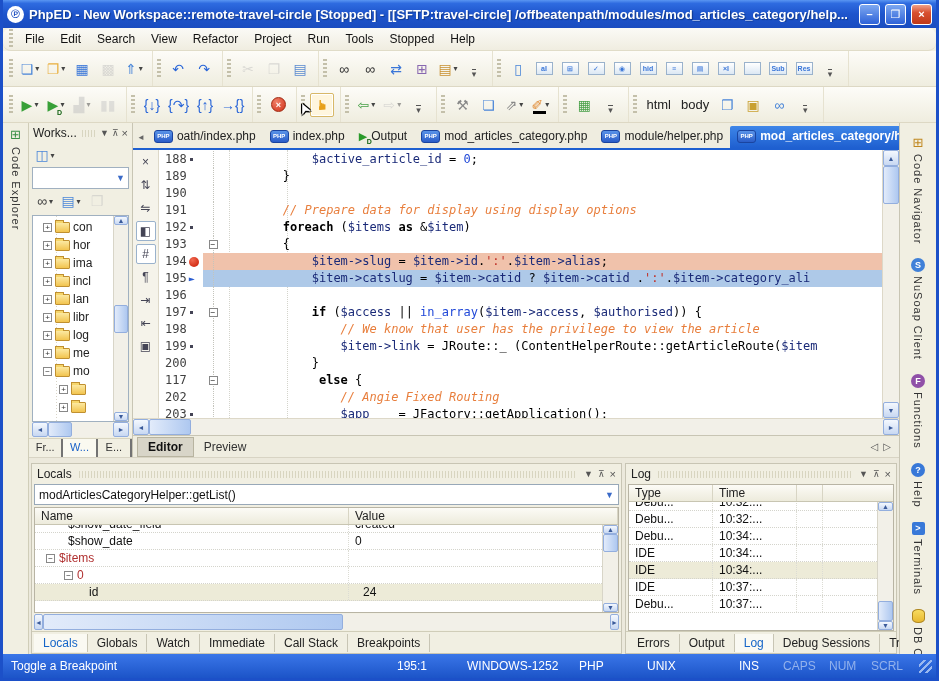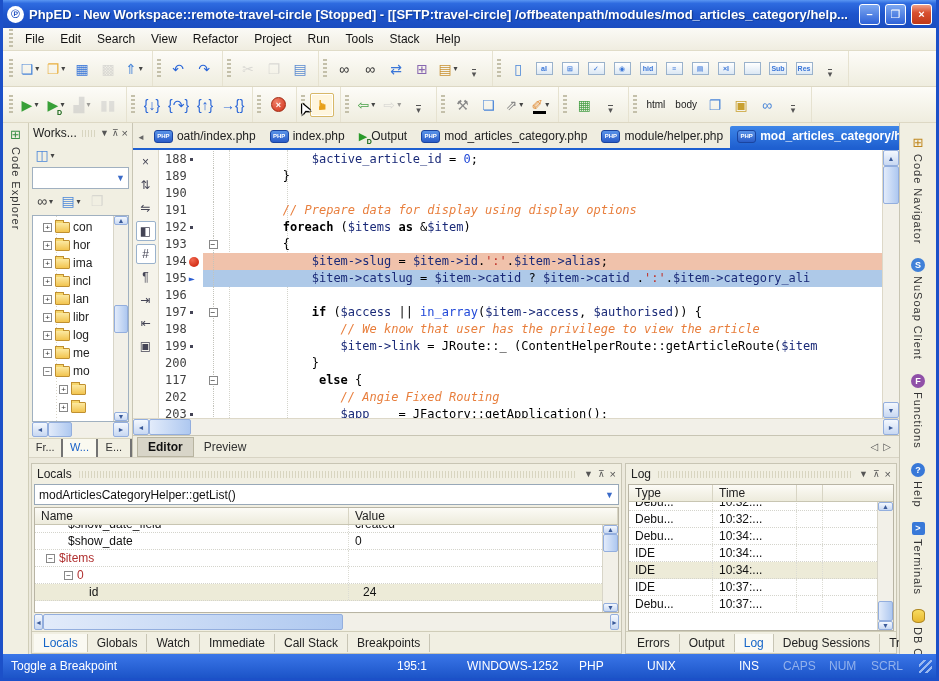--- a/index.html
+++ b/index.html
@@ -14,40 +14,40 @@
               font-size:12px; font-weight:bold; display:flex; align-items:center; justify-content:center; flex:none; }
   .title-text { color:#fff; font-size:13px; font-weight:bold; text-shadow:1px 1px 1px #103888;
                 white-space:nowrap; overflow:hidden; flex:1; }
   .wbtn { width:21px; height:21px; flex:none; border:1px solid #fff; border-radius:3px; color:#fff;
           font-size:11px; font-weight:bold; display:flex; align-items:center; justify-content:center;
           background:linear-gradient(180deg,#7DA8F0,#2E62D8); }
   .wbtn.close { background:linear-gradient(180deg,#F0A088,#D85030 40%,#C03818); }
 
   
   .menubar { height:23px; flex:none; display:flex; align-items:center; padding-left:2px;
-             background:linear-gradient(#FBFAF6,#F0EDE0); border-bottom:1px solid #E0DCC8; }
+             background:linear-gradient(#FBFAF6,#F0EDE0); border-bottom:1px solid #E0DCC8;border-radius:8px; }
   .menu-item { padding:3px 8px; font-size:12px; color:#111; }
   .toolbar { height:36px; flex:none; display:flex; align-items:center; padding:0 2px;
              background:linear-gradient(#FDFCF8,#EFEDDF); border-bottom:1px solid #DDD8C4; }
   .tb-group { display:flex; align-items:center; height:100%; padding-right:5px; border-right:1px solid #E6E2D0; }
   .grip { width:4px; height:20px; margin:0 4px; flex:none;
           background:repeating-linear-gradient(180deg,#C4C0AA 0 2px,transparent 2px 4px); }
   .tbi { min-width:24px; height:24px; display:flex; align-items:center; justify-content:center;
          font-size:14px; position:relative; border-radius:2px; margin:0 1px; padding:0 2px; }
   .tbi.dis { opacity:.5; }
   .tbi.hl { background:#FFF6DE; border:1px solid #D8B868; box-shadow:inset 0 0 0 1px #fff; }
   .tbi .dd { font-size:8px; color:#444; margin-left:2px; }
   .glyph.rot { display:inline-block; transform:rotate(-90deg); }
   .glyph.chev { font-size:9px; color:#555; border-top:1px solid #555; line-height:8px; margin-top:9px; }
   .subD { position:absolute; bottom:1px; left:13px; font-size:7px; font-weight:bold; color:#106010; }
   .colorbar { position:absolute; bottom:3px; left:5px; width:13px; height:3px; background:#000; }
   .formbox { min-width:17px; height:13px; border:1px solid #9AB2CC; background:linear-gradient(#FFF,#DCE8F4);
              font-size:7px; color:#3A76D8; font-weight:bold; display:flex; align-items:center;
              justify-content:center; padding:0 1px; white-space:nowrap; }
-  .tbtext { font-size:10px; color:#222; padding:0 2px;text-align:right; }
+  .tbtext { font-size:13px; color:#222; padding:0 2px;text-align:right; }
   .stop-glyph { width:15px; height:15px; border-radius:50%; border:1px solid #A02810; color:#fff; font-size:9px;
                 font-weight:bold; display:flex; align-items:center; justify-content:center;
                 background:radial-gradient(circle at 35% 30%,#F08068,#D03018); }
 
   
   .content-row { flex:1; display:flex; min-height:0; }
   .left-strip { width:26px; flex:none; background:#F1EFE2; border-right:1px solid #D0CDB8;
                 display:flex; flex-direction:column; align-items:center; padding-top:4px; gap:5px; }
   .vlabel { writing-mode:vertical-rl; font-size:11px; color:#333; letter-spacing:1px; }
   .center-col { flex:1; display:flex; flex-direction:column; min-width:0; }
@@ -217,21 +217,21 @@
     <span class="grip"></span>
     <span id="menu-items" style="display:flex">
         <span class="menu-item">File</span>
         <span class="menu-item">Edit</span>
         <span class="menu-item">Search</span>
         <span class="menu-item">View</span>
         <span class="menu-item">Refactor</span>
         <span class="menu-item">Project</span>
         <span class="menu-item">Run</span>
         <span class="menu-item">Tools</span>
-        <span class="menu-item">Stack</span>
+        <span class="menu-item">Stopped</span>
         <span class="menu-item">Help</span>
       </span>
   </div>
 
   <div class="toolbar" id="toolbar1">
       <div class="tb-group">
         <span class="grip"></span>
         <span class="tbi">
           <span class="glyph" style="color: rgb(74, 134, 216);">❏</span>
           <span class="dd">▾</span>

